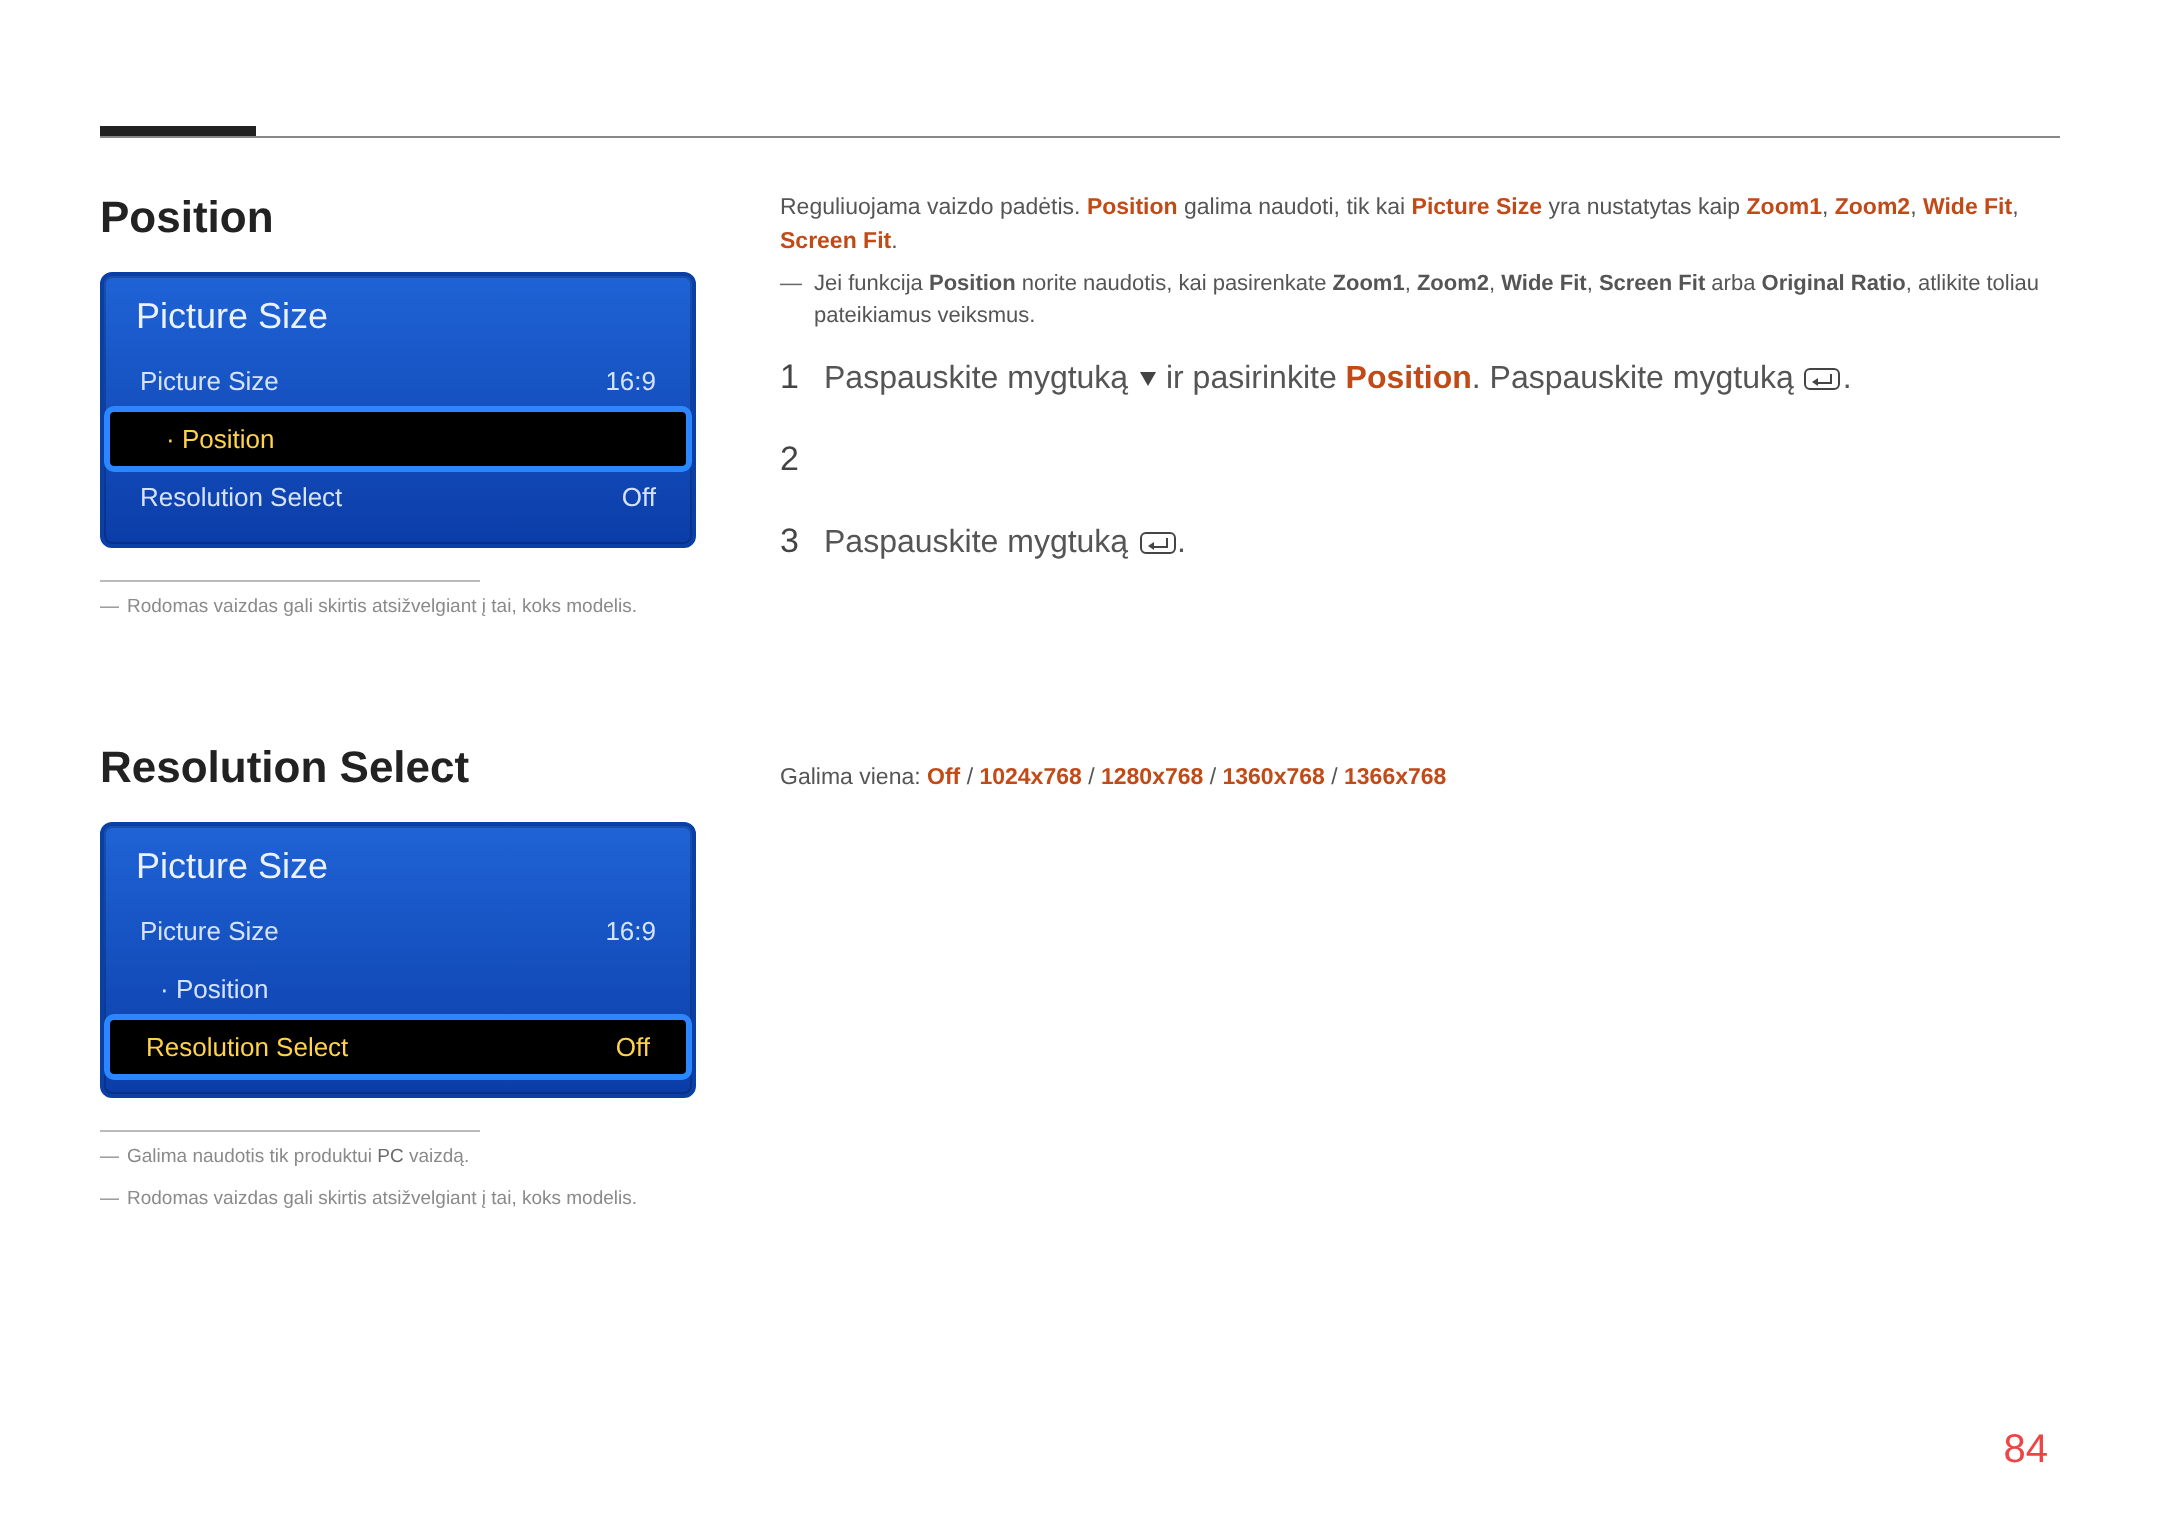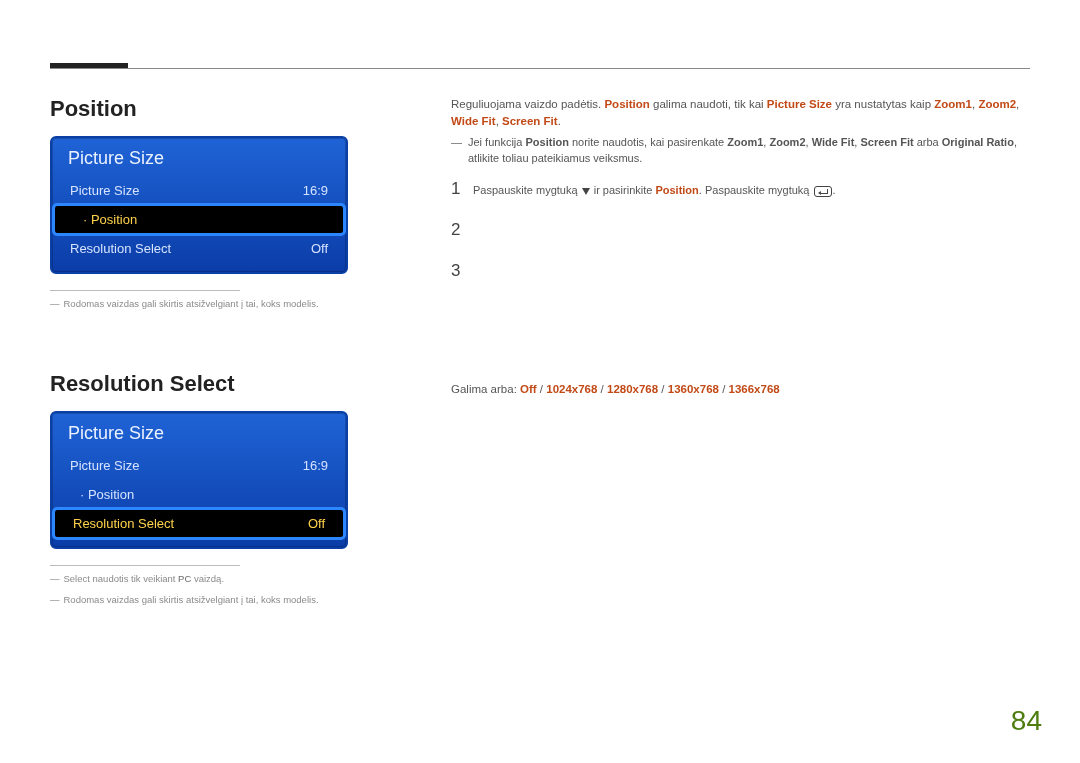--- a/index.html
+++ b/index.html
@@ -27,33 +27,32 @@
   .top-bold {
     position: absolute;
     top: 63px;
     left: 50px;
     width: 78px;
     height: 5px;
     background: #222;
   }
   .columns {
     display: flex;
-    gap: 60px;
+    gap: 40px;
     margin-top: 36px;
   }
   .left-col {
     width: 300px;
     flex-shrink: 0;
   }
   .right-col {
     flex: 1;
     font-size: 11.5px;
     color: #555;
     line-height: 1.45;
-    margin-left: 41px;
   }
   h2.sec-title {
     font-size: 22px;
     font-weight: 600;
     color: #222;
     margin-bottom: 14px;
   }
   .menu-box {
     width: 298px;
     background: linear-gradient(#1f63d6, #0b3da8);
@@ -119,21 +118,21 @@
     align-items: baseline;
     margin-bottom: 16px;
   }
   .steps li .num {
     font-size: 17px;
     color: #444;
     width: 22px;
     flex-shrink: 0;
     font-weight: 400;
   }
-  .steps li .txt { font-size: 11px; color: #555; flex:1; }
+  .steps li .txt { font-size: 16px; color: #555; flex:1; }
   .tri-down, .tri-up {
     display: inline-block;
     width: 0; height: 0;
     border-left: 4.5px solid transparent;
     border-right: 4.5px solid transparent;
     vertical-align: middle;
     margin: 0 1px;
   }
   .tri-down { border-top: 7px solid #444; }
   .tri-up { border-bottom: 7px solid #444; }
@@ -159,23 +158,23 @@
     position: absolute;
     left: 3px; top: 4px;
     width: 0; height: 0;
     border-top: 2.5px solid transparent;
     border-bottom: 2.5px solid transparent;
     border-right: 3.5px solid #444;
   }
   .page-num {
     position: absolute;
     bottom: 26px;
-    right: 38px;
-    font-size: 28px;
-    color: #4d7c0f;
+    right: 56px;
+    font-size: 20px;
+    color: #ef4444;
     font-weight: 300;
   }
   .slash { color: #555; }
 </style>
 </head>
 <body>
 
 <div class="page">
   <div class="top-rule"></div>
   <div class="top-bold"></div>
@@ -224,20 +223,23 @@
           <span class="num">1</span>
           <span class="txt">
             <span>Paspauskite mygtuką </span><span class="tri-down"></span><span> ir pasirinkite </span><span class="term">Position</span><span>. Paspauskite mygtuką </span><span class="enter-icon"></span><span>.</span>
           </span>
         </li>
         <li>
           <span class="num">2</span>
         </li>
         <li>
           <span class="num">3</span>
+          <span class="txt">
+            <span>Paspauskite mygtuką </span><span class="enter-icon"></span><span>.</span>
+          </span>
         </li>
       </ol>
     </div>
   </div>
 
   <div class="columns section2">
     <div class="left-col">
       <h2 class="sec-title">Resolution Select</h2>
 
       <div class="menu-box">
@@ -253,28 +255,28 @@
         </div>
         <div class="row-sep"></div>
         <div class="menu-row selected off">
           <span>Resolution Select</span>
           <span class="val">Off</span>
         </div>
       </div>
 
       <div class="divider"></div>
       <div class="footnote">
-        <span class="dash">―</span><span>Select naudotis tik veikiant </span><span class="em">PC</span><span> vaizdą.</span>
+        <span class="dash">―</span><span>Galima naudotis tik produktui </span><span class="em">PC</span><span> vaizdą.</span>
       </div>
       <div class="footnote">
         <span class="dash">―</span><span>Rodomas vaizdas gali skirtis atsižvelgiant į tai, koks modelis.</span>
       </div>
     </div>
 
     <div class="right-col">
       <p style="margin-top:10px">
-        <span>Galima arba: </span><span class="term">Off</span><span class="slash"> / </span><span class="term">1024x768</span><span class="slash"> / </span><span class="term">1280x768</span><span class="slash"> / </span><span class="term">1360x768</span><span class="slash"> / </span><span class="term">1366x768</span>
+        <span>Galima viena: </span><span class="term">Off</span><span class="slash"> / </span><span class="term">1024x768</span><span class="slash"> / </span><span class="term">1280x768</span><span class="slash"> / </span><span class="term">1360x768</span><span class="slash"> / </span><span class="term">1366x768</span>
       </p>
     </div>
   </div>
 
   <div class="page-num">84</div>
 </div>
 
 </body></html>

